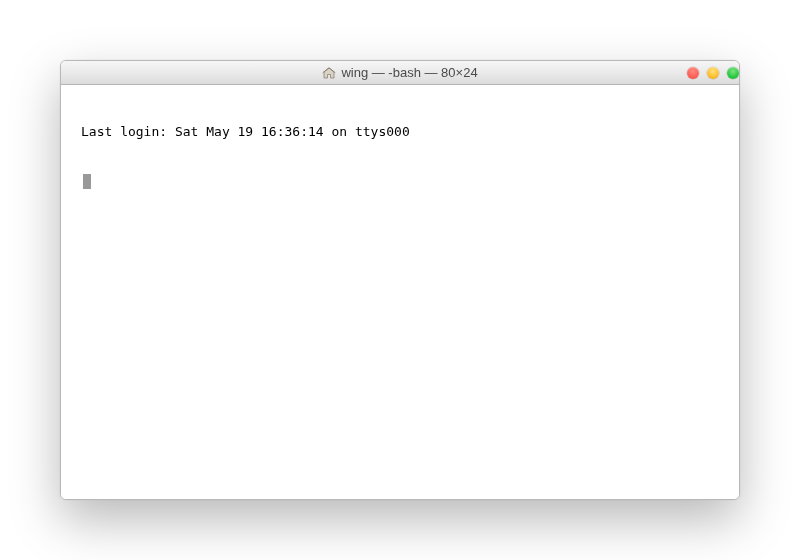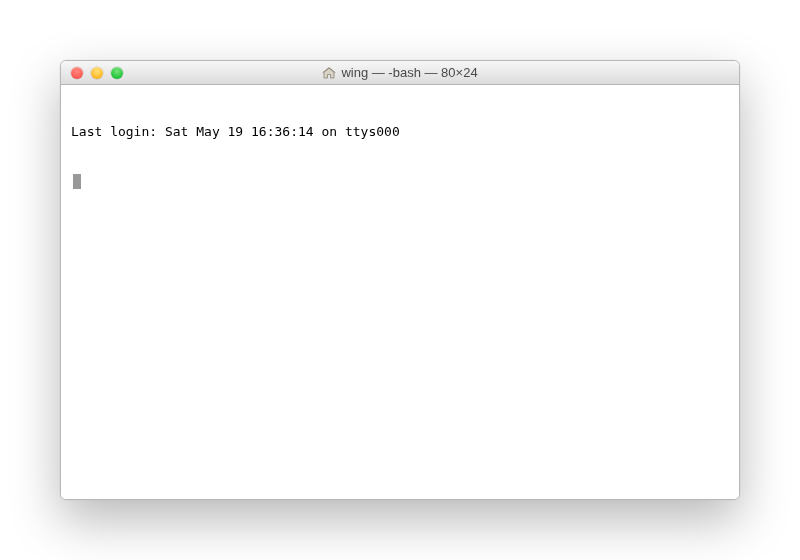--- a/index.html
+++ b/index.html
@@ -24,20 +24,21 @@
       flex-direction: column;
     }
     .titlebar {
       height: 24px;
       background: linear-gradient(to bottom, #f6f6f6 0%, #eaeaea 50%, #dcdcdc 100%);
       border-bottom: 1px solid #b5b5b5;
       display: flex;
       align-items: center;
       position: relative;
       flex: 0 0 auto;
+      justify-content: flex-end;
     }
     .traffic-lights {
       display: flex;
       gap: 8px;
       padding-left: 10px;
       align-items: center;
     }
     .tl {
       width: 12px;
       height: 12px;
@@ -57,21 +58,21 @@
       display: flex;
       align-items: center;
       justify-content: center;
       gap: 5px;
       height: 100%;
     }
     .home-icon svg { display: block; }
     .terminal-body {
       flex: 1 1 auto;
       background: #fff;
-      padding: 4px 10px;
+      padding: 4px 20px;
       font-family: "Andale Mono", "Menlo", "Monaco", monospace;
       font-size: 13px;
       line-height: 17px;
       color: #000;
       white-space: pre;
       overflow: hidden;
       position: relative;
     }
     .line { display: block; }
     .prompt-line { display: flex; align-items: center; }

